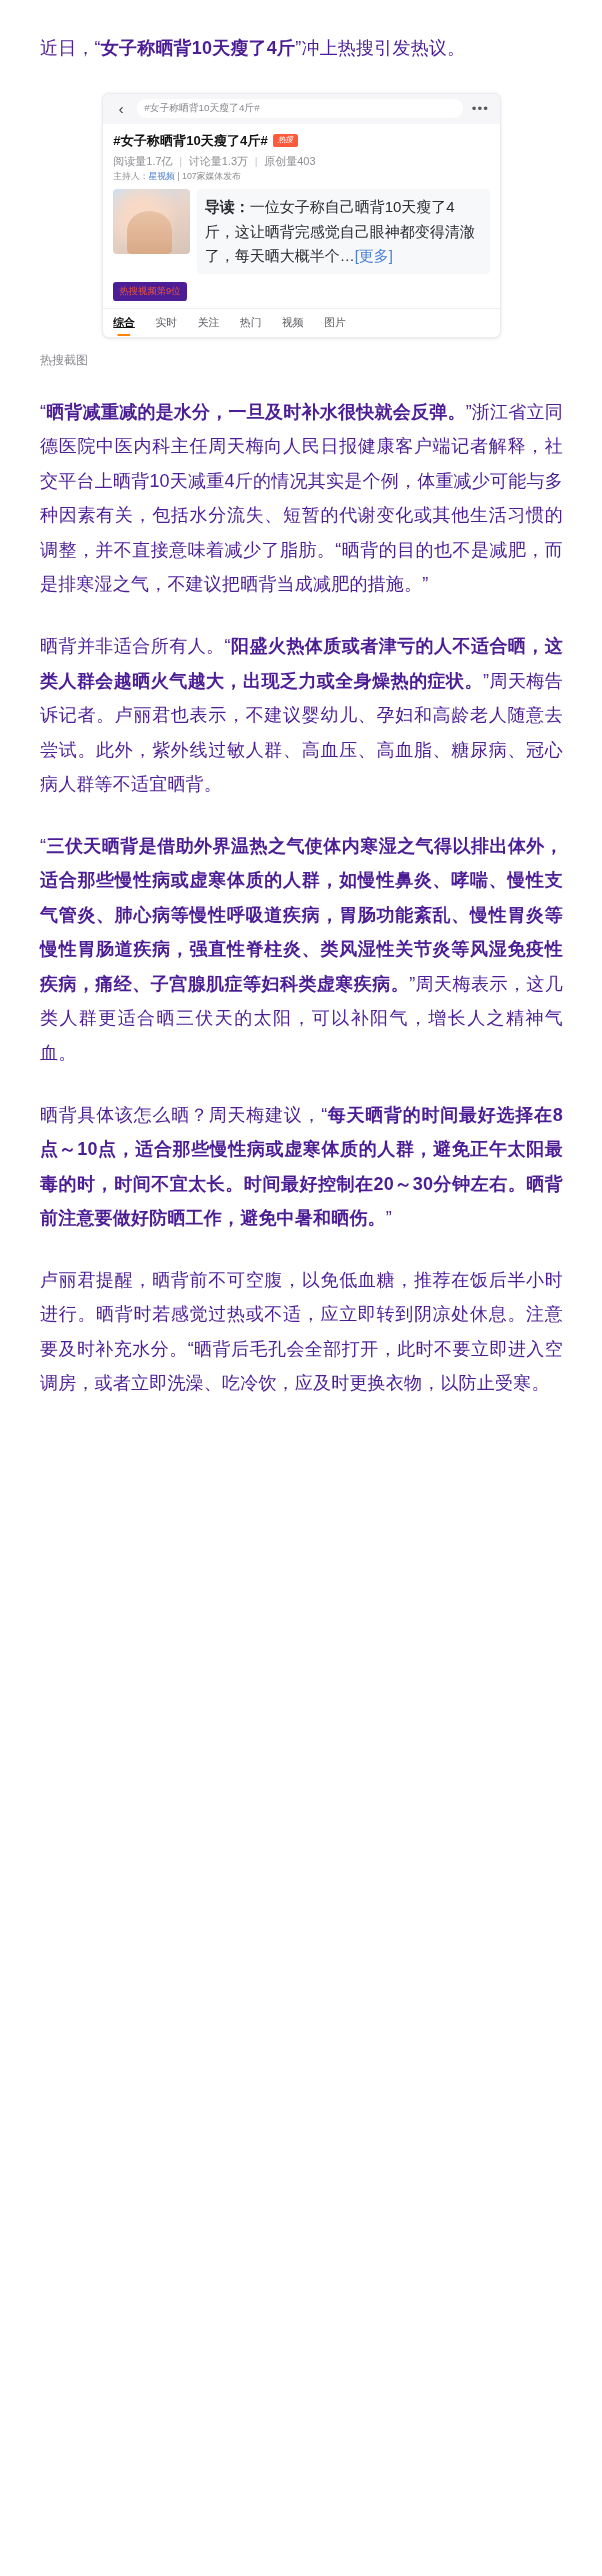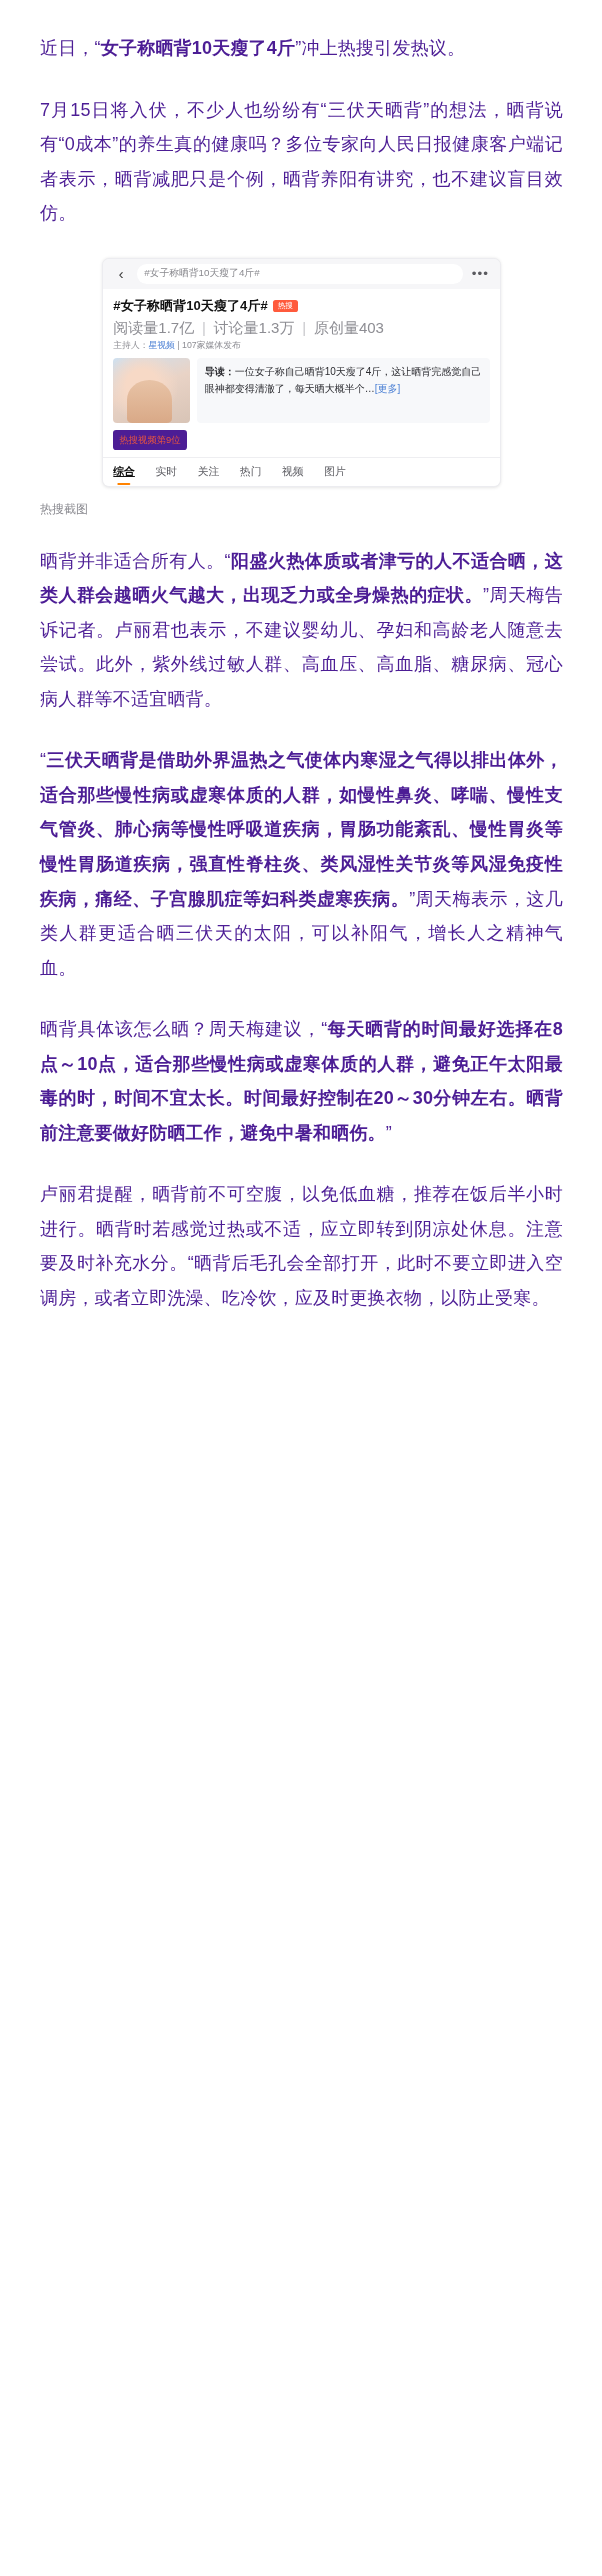--- a/index.html
+++ b/index.html
@@ -102,23 +102,24 @@
     letter-spacing: 0.1px;
   }
   .tag-hot {
     background: #ff5a3c;
     color: #fff;
     font-size: 7.7px;
     padding: 1px 4.6px;
     border-radius: 2.6px;
     line-height: 1.4;
     white-space: nowrap;
+    font-style: italic;
   }
   .meta-row {
-    font-size: 15px;
+    font-size: 11px;
     color: #8d8d93;
     margin-bottom: 2.1px;
   }
   .meta-row .sep {
     color: #c8c8cc;
     padding: 0 3.6px;
   }
   .meta-row2 {
     font-size: 8.8px;
     color: #8d8d93;
@@ -157,21 +158,21 @@
     border-radius: 50% 50% 12% 12% / 46% 46% 10% 10%;
   }
   .guide-box {
     flex: 1;
     background: #f7f8fa;
     border-radius: 4.1px;
     padding: 6.2px 7.2px;
     box-sizing: border-box;
   }
   .guide-text {
-    font-size: 10px;
+    font-size: 15px;
     line-height: 1.62;
     color: #2b2b30;
   }
   .guide-label {
     font-weight: bold;
     color: #2b2b30;
   }
   .guide-more {
     color: #4a7fd4;
   }
@@ -220,21 +221,20 @@
     margin: 11.3px 0 26px 0;
   }
 </style>
 </head>
 <body>
 
 <div class="page">
 
   <p class="para" id="p1"><span>近日，“</span><span class="b">女子称晒背10天瘦了4斤</span><span>”冲上热搜引发热议。</span></p>
 
-  <p class="para" id="p2"><span>7月15日将入伏，不少人也纷纷有“三伏天晒背”的想法，晒背说有“0成本”的养生真的健康吗？多位专家向人民日报健康客户端记者表示，晒背减肥只是个例，晒背养阳有讲究，也不建议盲目效仿。</span></p>
 
   <div class="shot-wrap">
     <div class="shot">
 
       <div class="shot-topbar">
         <div class="shot-back">‹</div>
         <div class="shot-searchbar">
           <span class="q">#女子称晒背10天瘦了4斤#</span>
         </div>
         <div class="shot-dots">•••</div>
@@ -278,19 +278,20 @@
         <span class="shot-tab">关注</span>
         <span class="shot-tab">热门</span>
         <span class="shot-tab">视频</span>
         <span class="shot-tab">图片</span>
       </div>
 
     </div>
   </div>
   <div class="caption">热搜截图</div>
 
+  <p class="para" id="p3"><span>“</span><span class="b">晒背减重减的是水分，一旦及时补水很快就会反弹。</span><span>”浙江省立同德医院中医内科主任周天梅向人民日报健康客户端记者解释，社交平台上晒背10天减重4斤的情况其实是个例，体重减少可能与多种因素有关，包括水分流失、短暂的代谢变化或其他生活习惯的调整，并不直接意味着减少了脂肪。“晒背的目的也不是减肥，而是排寒湿之气，不建议把晒背当成减肥的措施。”</span></p>
   <p class="para" id="p5"><span>晒背并非适合所有人。“</span><span class="b">阳盛火热体质或者津亏的人不适合晒，这类人群会越晒火气越大，出现乏力或全身燥热的症状。</span><span>”周天梅告诉记者。卢丽君也表示，不建议婴幼儿、孕妇和高龄老人随意去尝试。此外，紫外线过敏人群、高血压、高血脂、糖尿病、冠心病人群等不适宜晒背。</span></p>
   <p class="para" id="p6"><span>“</span><span class="b">三伏天晒背是借助外界温热之气使体内寒湿之气得以排出体外，适合那些慢性病或虚寒体质的人群，如慢性鼻炎、哮喘、慢性支气管炎、肺心病等慢性呼吸道疾病，胃肠功能紊乱、慢性胃炎等慢性胃肠道疾病，强直性脊柱炎、类风湿性关节炎等风湿免疫性疾病，痛经、子宫腺肌症等妇科类虚寒疾病。</span><span>”周天梅表示，这几类人群更适合晒三伏天的太阳，可以补阳气，增长人之精神气血。</span></p>
   <p class="para" id="p7"><span>晒背具体该怎么晒？周天梅建议，“</span><span class="b">每天晒背的时间最好选择在8点～10点，适合那些慢性病或虚寒体质的人群，避免正午太阳最毒的时，时间不宜太长。时间最好控制在20～30分钟左右。晒背前注意要做好防晒工作，避免中暑和晒伤。</span><span>”</span></p>
   <p class="para" id="p8"><span>卢丽君提醒，晒背前不可空腹，以免低血糖，推荐在饭后半小时进行。晒背时若感觉过热或不适，应立即转到阴凉处休息。注意要及时补充水分。“晒背后毛孔会全部打开，此时不要立即进入空调房，或者立即洗澡、吃冷饮，应及时更换衣物，以防止受寒。</span></p>
 
 </div>
 
 
 </body></html>

